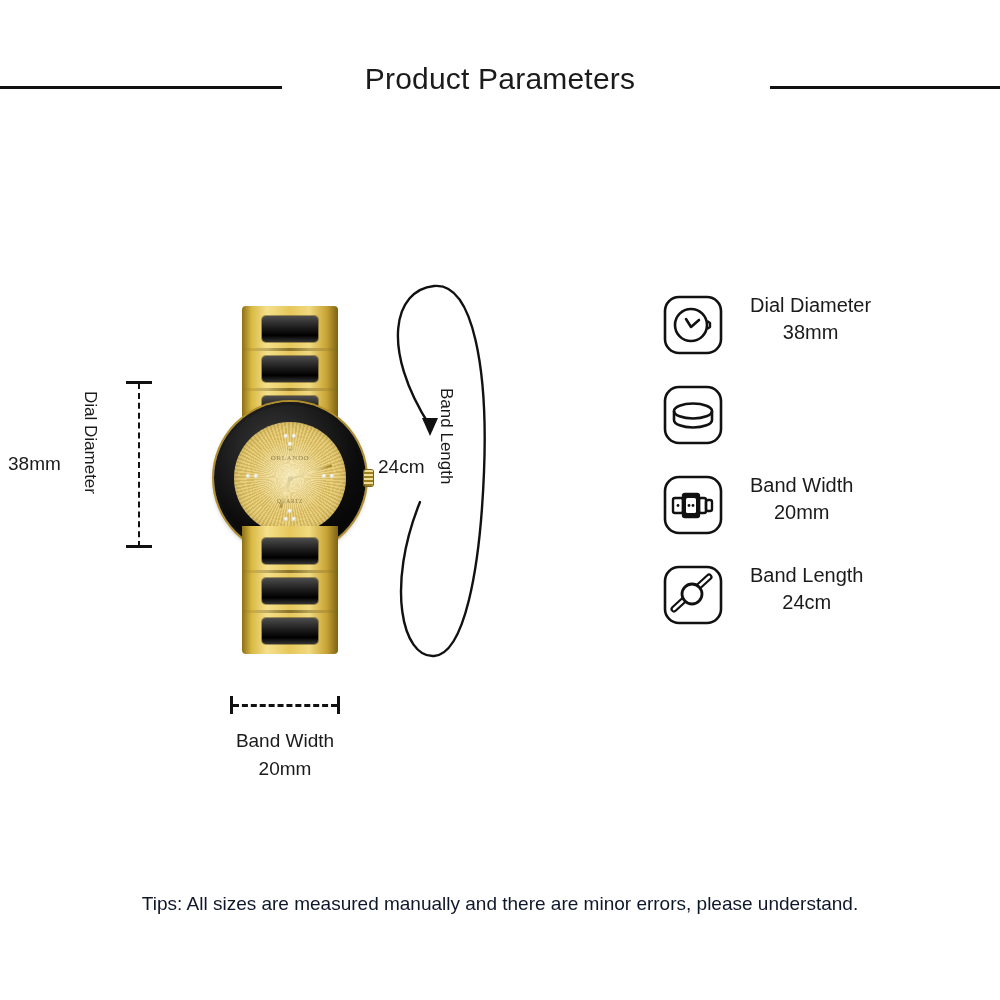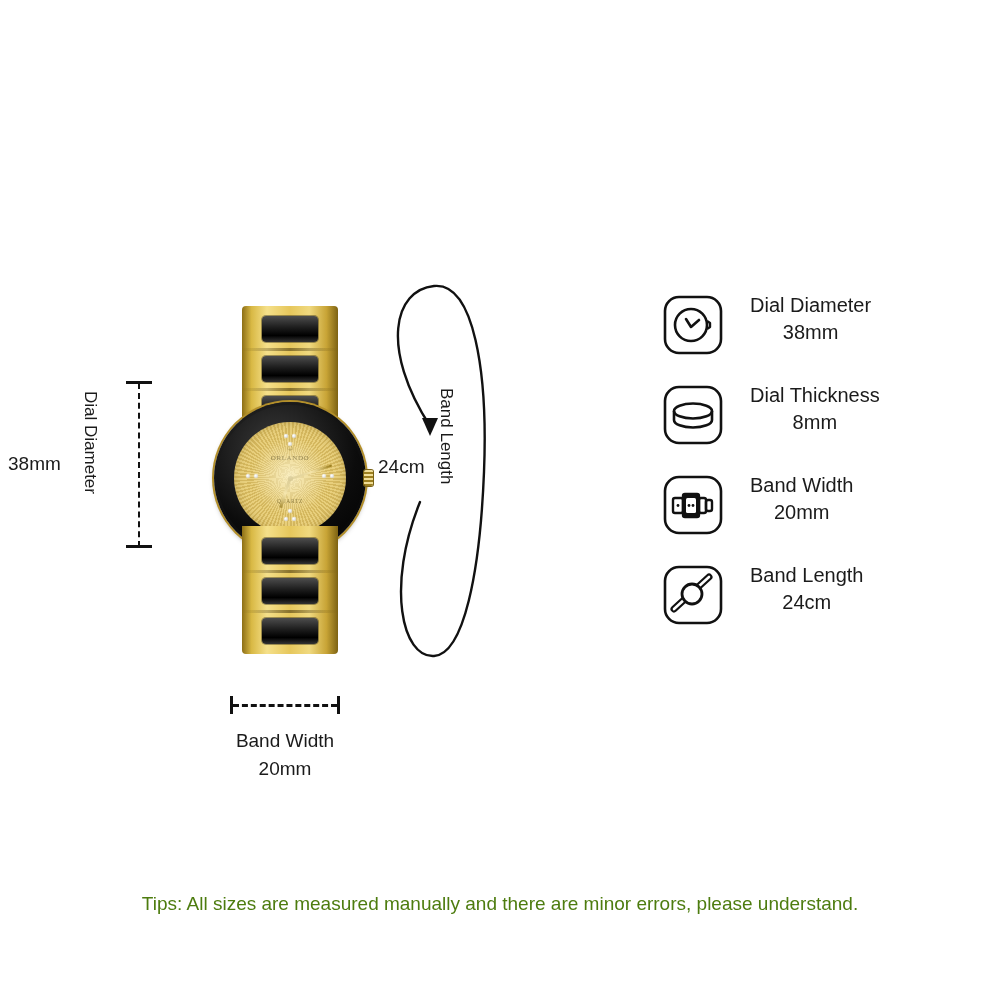--- a/index.html
+++ b/index.html
@@ -349,28 +349,33 @@
   }
 
   
   .tips {
     position: absolute;
     left: 0;
     top: 893px;
     width: 1000px;
     text-align: center;
     font-size: 19px;
-    color: #4d7c0f;
+    color: #0f172a;
   }
 </style>
 </head>
 <body>
 
 <div id="page">
 
+  <div class="header">
+    <div class="rule rule-left"></div>
+    <div class="page-title">Product Parameters</div>
+    <div class="rule rule-right"></div>
+  </div>
 
   <div class="dim-dial">
     <div class="cap cap-top"></div>
     <div class="bar-v"></div>
     <div class="cap cap-bot"></div>
     <div class="label-v">Dial Diameter</div>
     <div class="value">38mm</div>
   </div>
 
   <div class="watch">
@@ -452,24 +457,20 @@
       </div>
     </div>
 
     <div class="spec-row">
       <div class="spec-icon">
         <svg width="62" height="62" viewBox="0 0 62 62">
           <rect x="3" y="3" width="56" height="56" rx="14" fill="none" stroke="#111" stroke-width="2.6"></rect>
           <ellipse cx="31" cy="27" rx="19" ry="7.5" fill="none" stroke="#111" stroke-width="2.6"></ellipse>
           <path d="M12 27 L12 36 C 12 40.2 20.5 43.5 31 43.5 C 41.5 43.5 50 40.2 50 36 L50 27" fill="none" stroke="#111" stroke-width="2.6"></path>
         </svg>
-      </div>
-      <div class="spec-text">
-        <div class="spec-label">Dial Thickness</div>
-        <div class="spec-value">8mm</div>
       </div>
     </div>
 
     <div class="spec-row">
       <div class="spec-icon">
         <svg width="62" height="62" viewBox="0 0 62 62">
           <rect x="3" y="3" width="56" height="56" rx="14" fill="none" stroke="#111" stroke-width="2.6"></rect>
           <rect x="11" y="24" width="10" height="15" rx="2" fill="none" stroke="#111" stroke-width="2.4"></rect>
           <rect x="21" y="20" width="16" height="23" rx="2" fill="#111" stroke="#111" stroke-width="2.4"></rect>
           <rect x="24" y="24" width="10" height="15" rx="1.5" fill="#fff"></rect>

